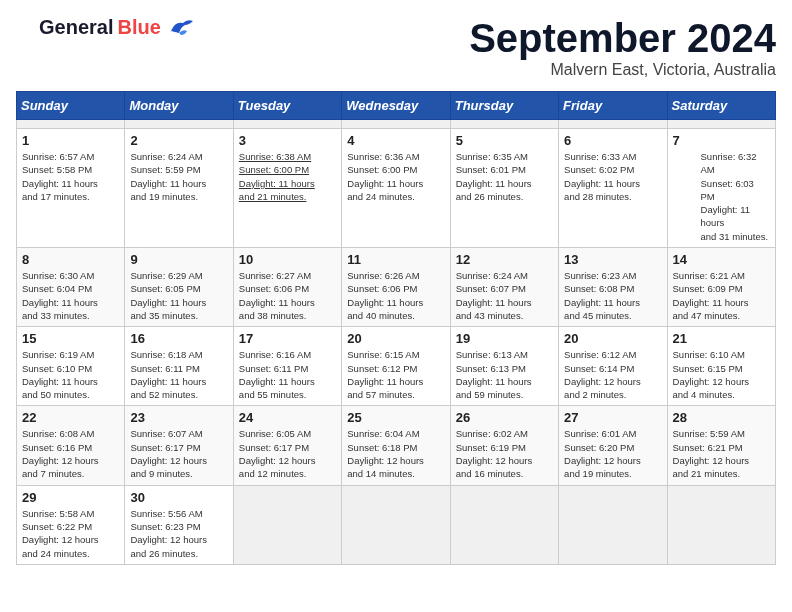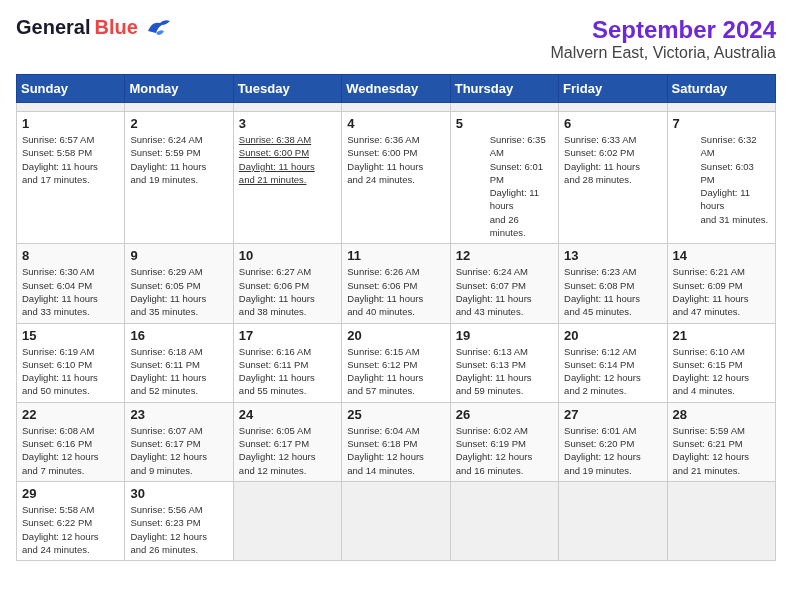--- a/index.html
+++ b/index.html
@@ -13,46 +13,48 @@
     .header {
       display: flex;
       justify-content: space-between;
       align-items: flex-start;
       margin-bottom: 12px;
     }
     .logo {
       display: flex;
       flex-direction: column;
       align-items: center;
+      margin-left: 23px;
     }
     .title-block {
       text-align: right;
     }
     .month-title {
-      font-size: 24px;
-      font-weight: bold;
-      color: #6d28d9;
+      font-size: 40px;
+      font-weight: bold;
+      color: #0f172a;
     }
     .location-title {
       font-size: 16px;
       color: #444;
     }
     .calendar-table {
       width: 100%;
       border-collapse: collapse;
       border: 1px solid #ccc;
     }
     .calendar-table th {
       background-color: #2255aa;
       color: #fff;
       font-size: 13px;
       font-weight: bold;
       padding: 6px 4px;
       text-align: left;
       border: 1px solid #1a4499;
+      font-style: italic;
     }
     .calendar-table td {
       vertical-align: top;
       border: 1px solid #ccc;
       padding: 4px 5px;
       width: calc(100% / 7);
       min-height: 80px;
       background: #fff;
     }
     .calendar-table tr:nth-child(odd) td {
@@ -161,21 +163,21 @@
         </td>
         <td>
           <span class="day-number">4</span>
           <div class="day-info" style="white-space: pre-line;">Sunrise: 6:36 AM
 Sunset: 6:00 PM
 Daylight: 11 hours
 and 24 minutes.</div>
         </td>
         <td>
           <span class="day-number">5</span>
-          <div class="day-info" style="white-space: pre-line; margin-left: 34px;">Sunrise: 6:35 AM
+          <div class="day-info" style="white-space: pre-line;">Sunrise: 6:35 AM
 Sunset: 6:01 PM
 Daylight: 11 hours
 and 26 minutes.</div>
         </td>
         <td>
           <span class="day-number">6</span>
           <div class="day-info" style="white-space: pre-line;">Sunrise: 6:33 AM
 Sunset: 6:02 PM
 Daylight: 11 hours
 and 28 minutes.</div>

